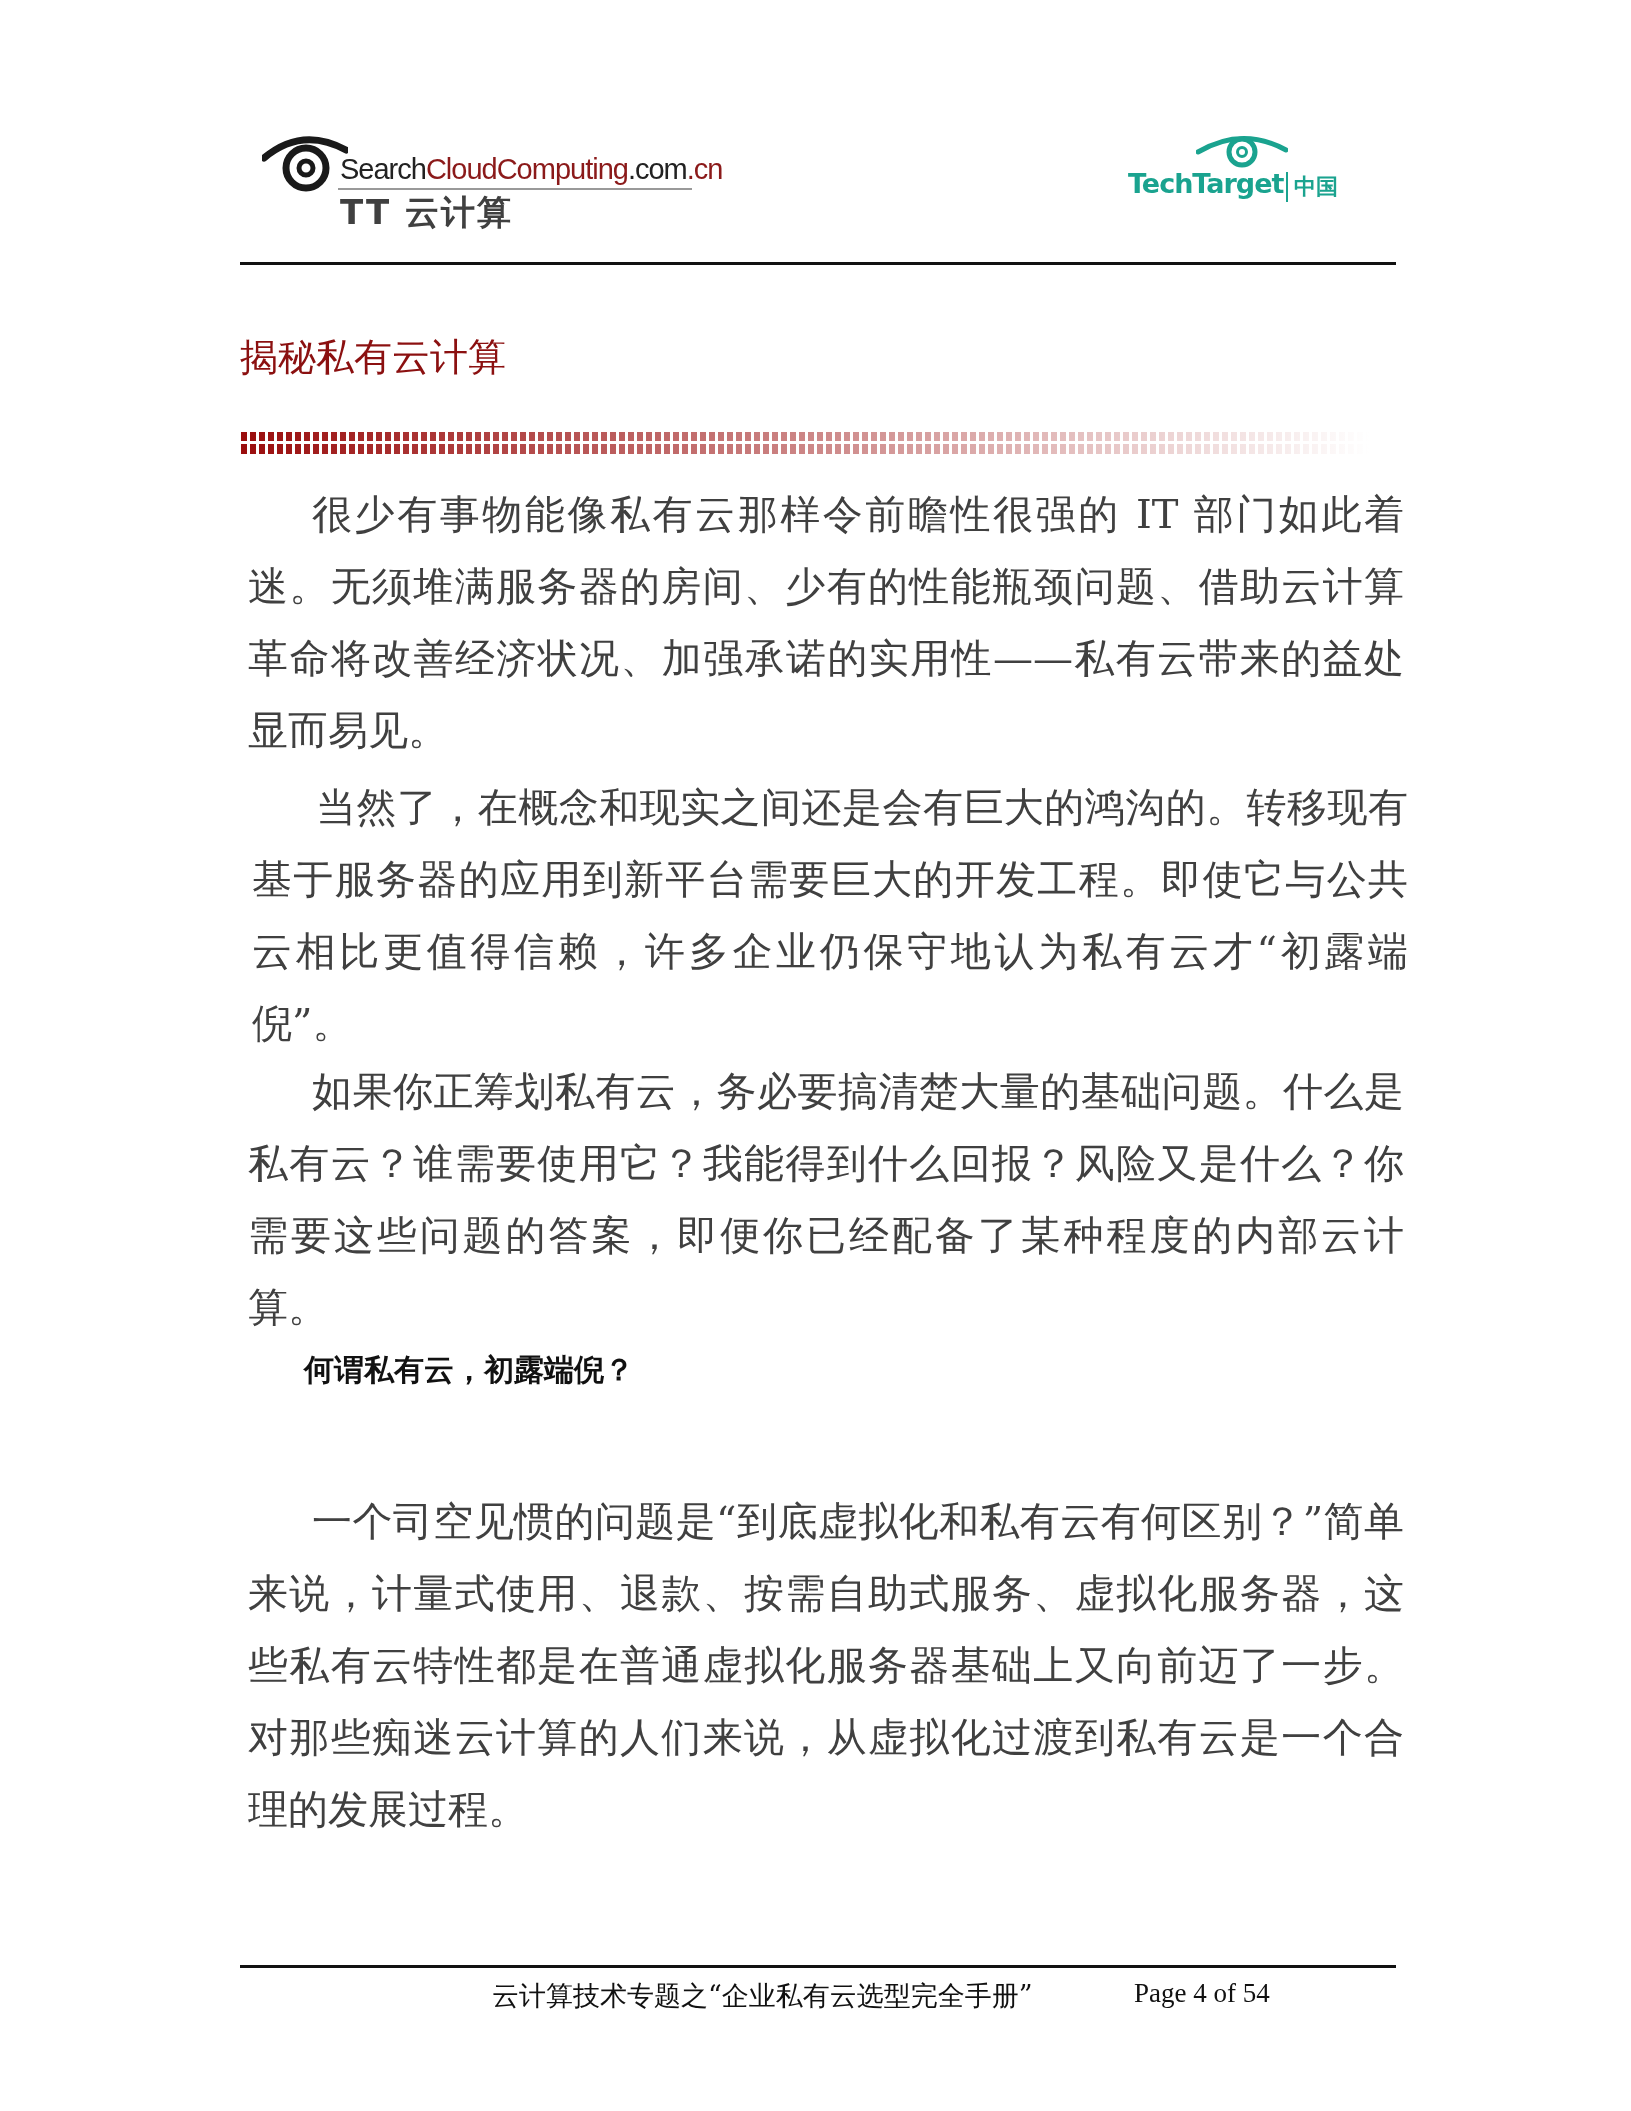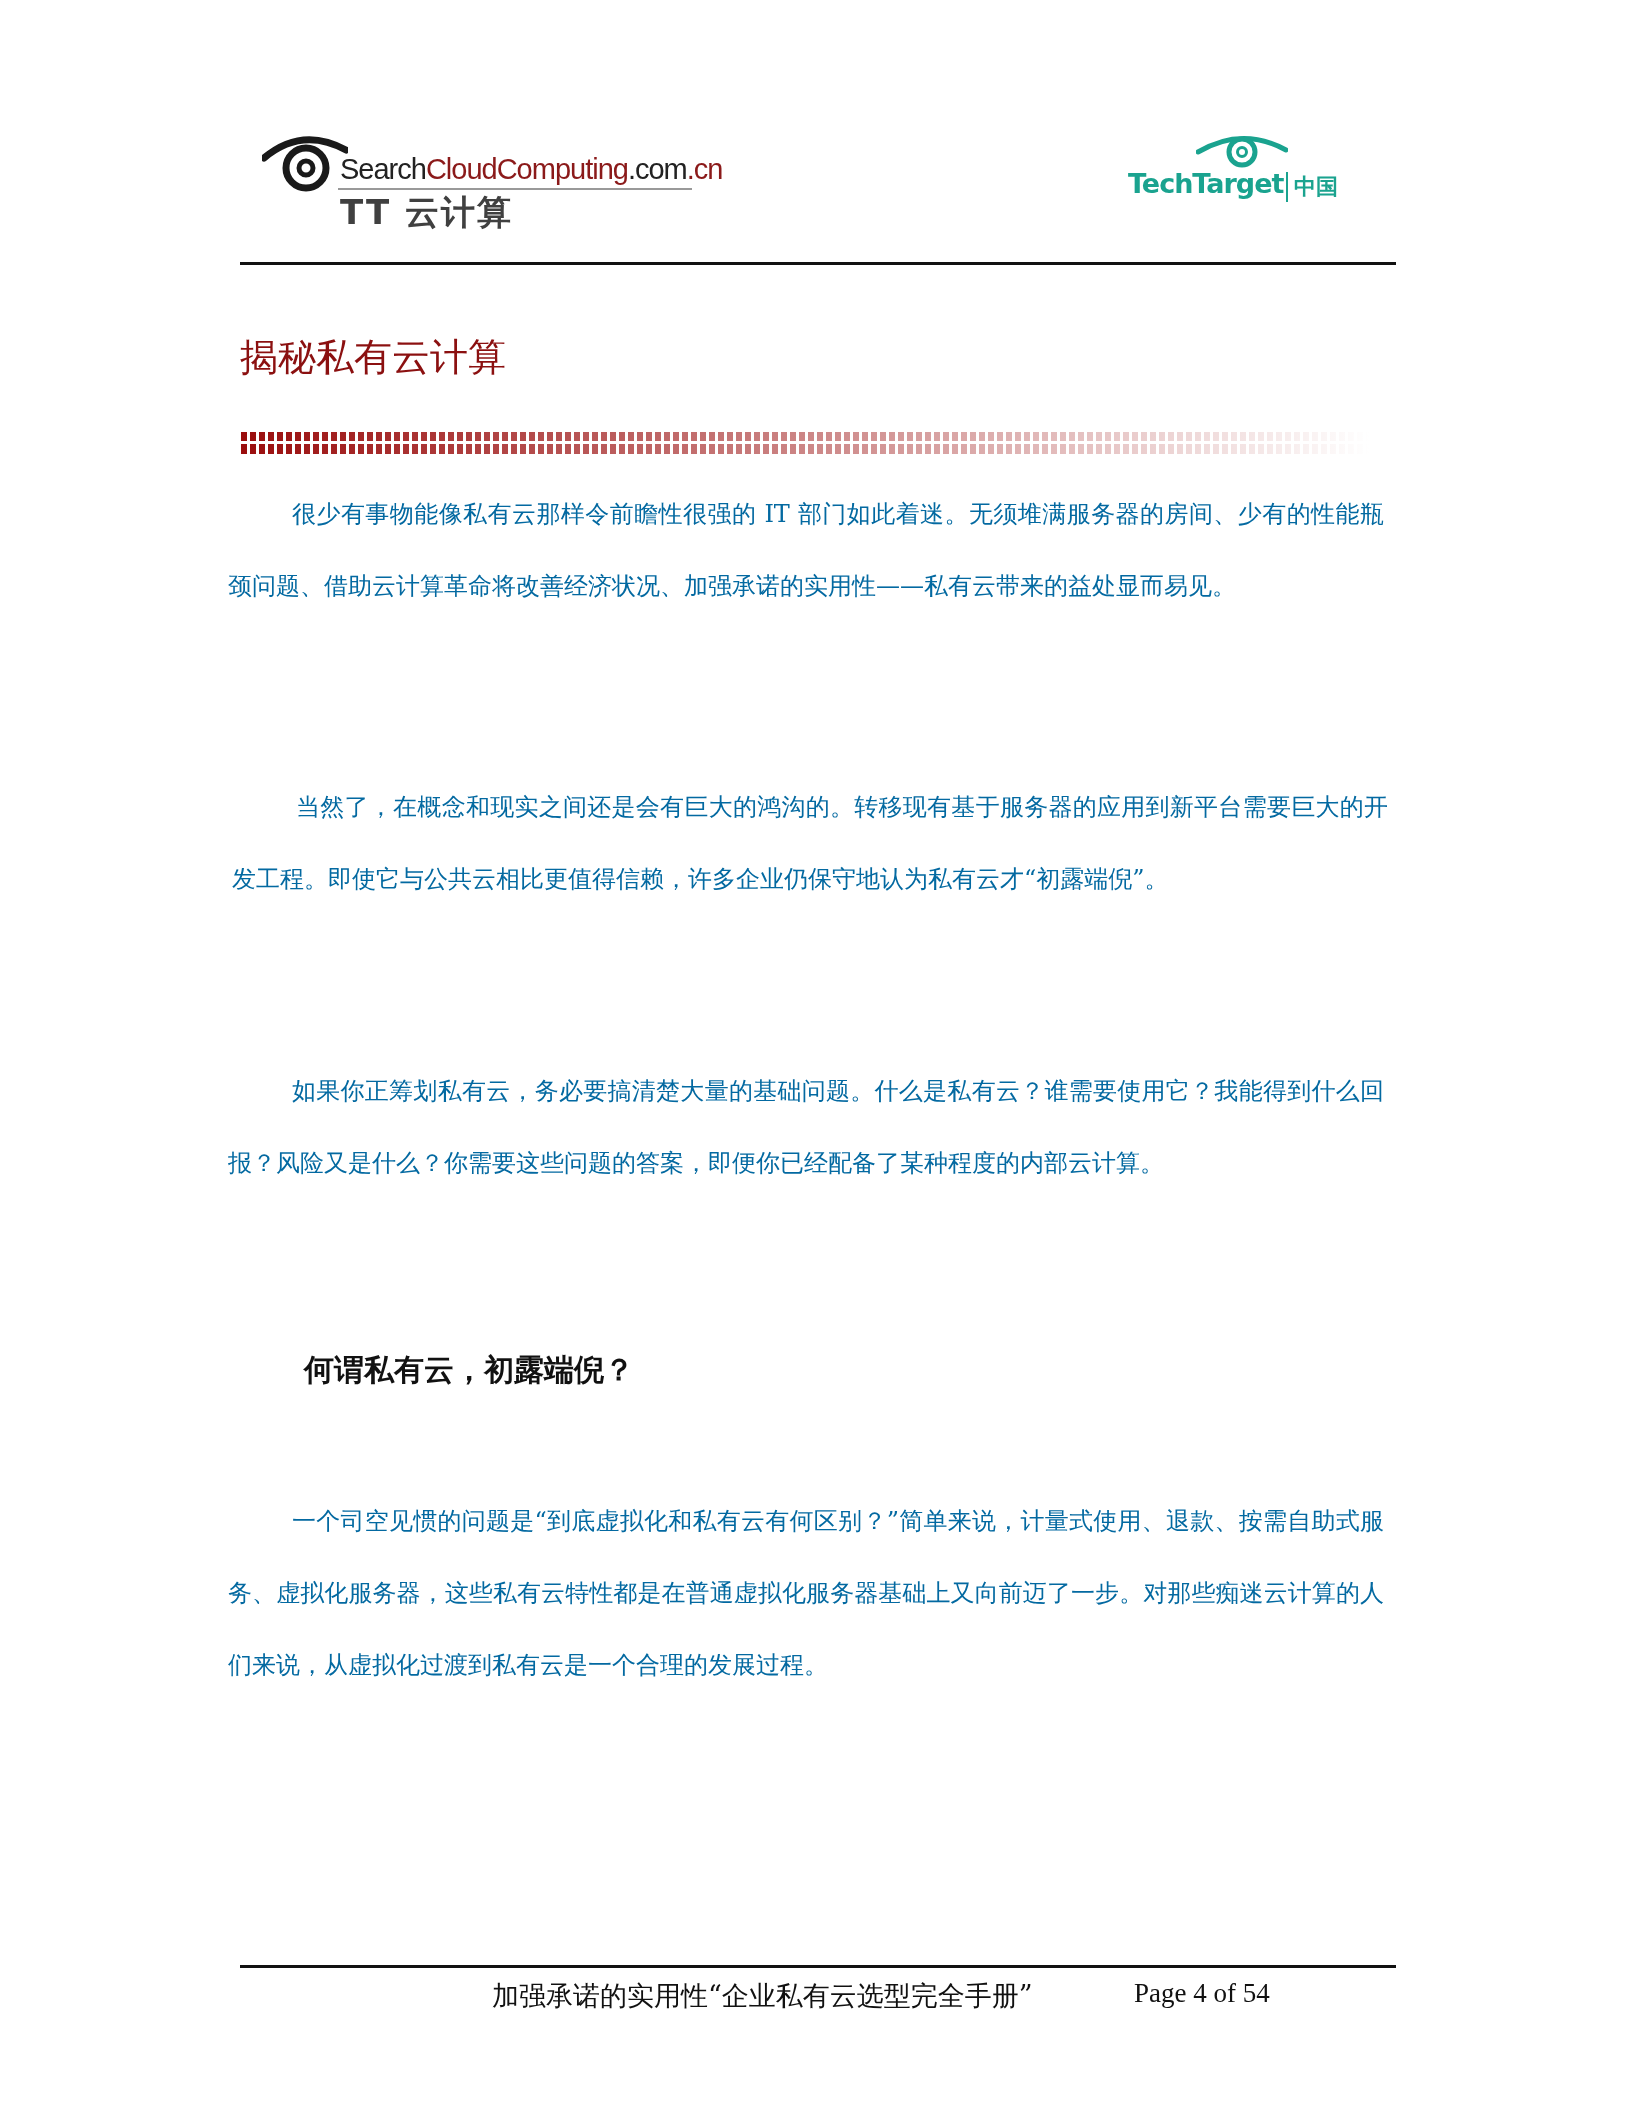--- a/index.html
+++ b/index.html
@@ -34,22 +34,22 @@
 
   .title { left: 240px; top: 332px; font-size: 38px; color: #8b1010; white-space: nowrap; }
 
   .deco { left: 241px; top: 432px; width: 1128px; height: 22px;
           background-image:
             linear-gradient(to right, rgba(255,255,255,0) 0%, rgba(255,255,255,0.55) 55%, rgba(255,255,255,1) 100%),
             repeating-linear-gradient(to right, transparent 0px, transparent 6px, #ffffff 6px, #ffffff 9px),
             linear-gradient(to bottom, #9a0d0d 0px, #9a0d0d 9px, #ffffff 9px, #ffffff 12px, #9a0d0d 12px, #9a0d0d 22px);
   }
 
-  .para { left: 228px; width: 1156px; font-size: 24px; line-height: 72px; text-align: justify;
-          text-indent: 64px; color: #0369a1; }
+  .para { left: 248px; width: 1156px; font-size: 40px; line-height: 72px; text-align: justify;
+          text-indent: 64px; color: #404040; }
   .p1 { top: 478px; }
   .p2 { top: 767px; }
   .p3 { top: 1055px; }
   .subhead { left: 304px; top: 1350px; font-size: 30px; font-weight: bold; color: #111; white-space: nowrap;
              font-family: "DejaVu Sans", sans-serif; }
   .p4 { top: 1485px; }
 
   .footer-text { top: 1978px; left: 492px; font-size: 27px; color: #111; white-space: nowrap; }
   .footer-page { top: 1978px; left: 1134px; font-size: 27px; color: #111; white-space: nowrap;
                  font-family: "Liberation Serif", serif; }
@@ -88,14 +88,14 @@
 
 <p class="abs para p1" style="margin:0">很少有事物能像私有云那样令前瞻性很强的 IT 部门如此着迷。无须堆满服务器的房间、少有的性能瓶颈问题、借助云计算革命将改善经济状况、加强承诺的实用性——私有云带来的益处显而易见。</p>
 <p class="abs para p2" style="margin:4px">当然了，在概念和现实之间还是会有巨大的鸿沟的。转移现有基于服务器的应用到新平台需要巨大的开发工程。即使它与公共云相比更值得信赖，许多企业仍保守地认为私有云才“初露端倪”。</p>
 <p class="abs para p3" style="margin:0">如果你正筹划私有云，务必要搞清楚大量的基础问题。什么是私有云？谁需要使用它？我能得到什么回报？风险又是什么？你需要这些问题的答案，即便你已经配备了某种程度的内部云计算。</p>
 
 <div class="abs subhead">何谓私有云，初露端倪？</div>
 
 <p class="abs para p4" style="margin:0">一个司空见惯的问题是“到底虚拟化和私有云有何区别？”简单来说，计量式使用、退款、按需自助式服务、虚拟化服务器，这些私有云特性都是在普通虚拟化服务器基础上又向前迈了一步。对那些痴迷云计算的人们来说，从虚拟化过渡到私有云是一个合理的发展过程。</p>
 
 <div class="abs rule rule-bottom"></div>
-<div class="abs footer-text">加强承诺的实用性“企业私有云选型完全手册”</div>
+<div class="abs footer-text">云计算技术专题之“企业私有云选型完全手册”</div>
 <div class="abs footer-page">Page 4 of 54</div>
 
 </body></html>

